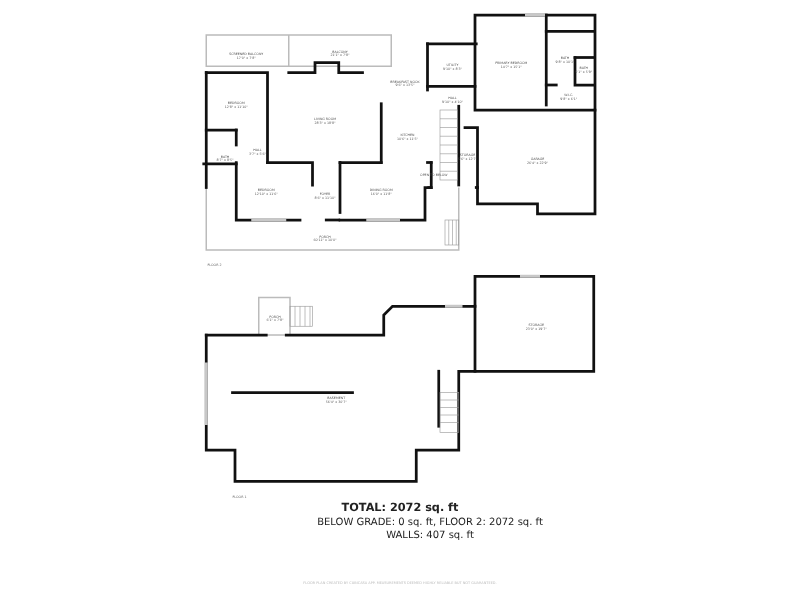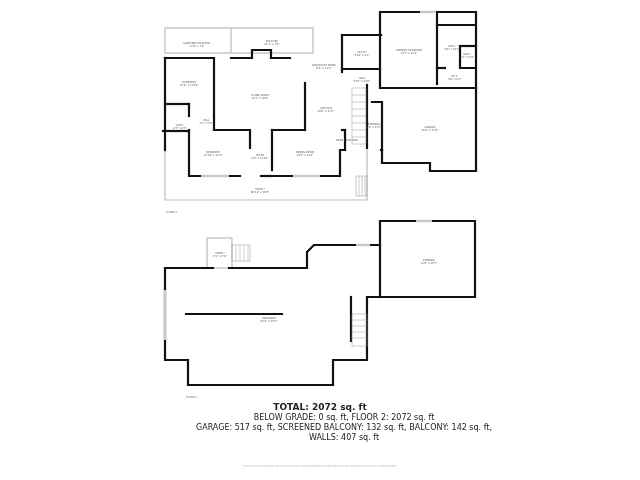--- a/index.html
+++ b/index.html
@@ -206,16 +206,15 @@
   </div>
 <div class="rlabel" style="left:429px;top:259px">
     <div>STORAGE</div>
     <div>23'0" x 19'7"</div>
   </div>
 <div class="flabel" style="left:186px;top:396px">FLOOR 1</div>
 
 <div class="summary total">TOTAL: 2072 sq. ft</div>
 <div class="summary" style="top:413px">
   <div class="sline">BELOW GRADE: 0 sq. ft, FLOOR 2: 2072 sq. ft</div>
-  <div class="sline">GARAGE: 517 sq. ft, SCREENED BALCONY: 132 sq. ft, BALCONY: 142 sq. ft,</div>
   <div class="sline">WALLS: 407 sq. ft</div>
 </div>
 <div class="footer">FLOOR PLAN CREATED BY CUBICASA APP. MEASUREMENTS DEEMED HIGHLY RELIABLE BUT NOT GUARANTEED.</div>
 
 </body></html>

